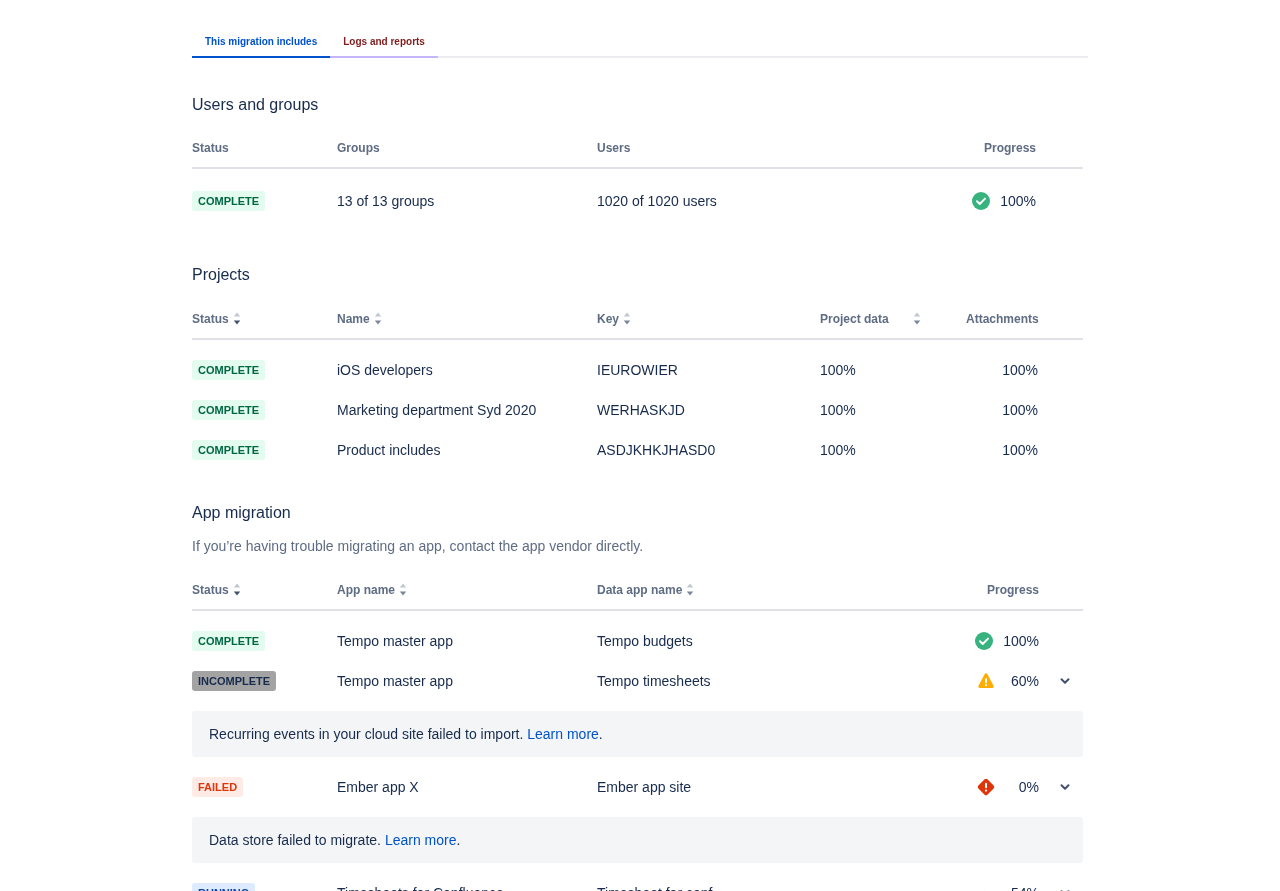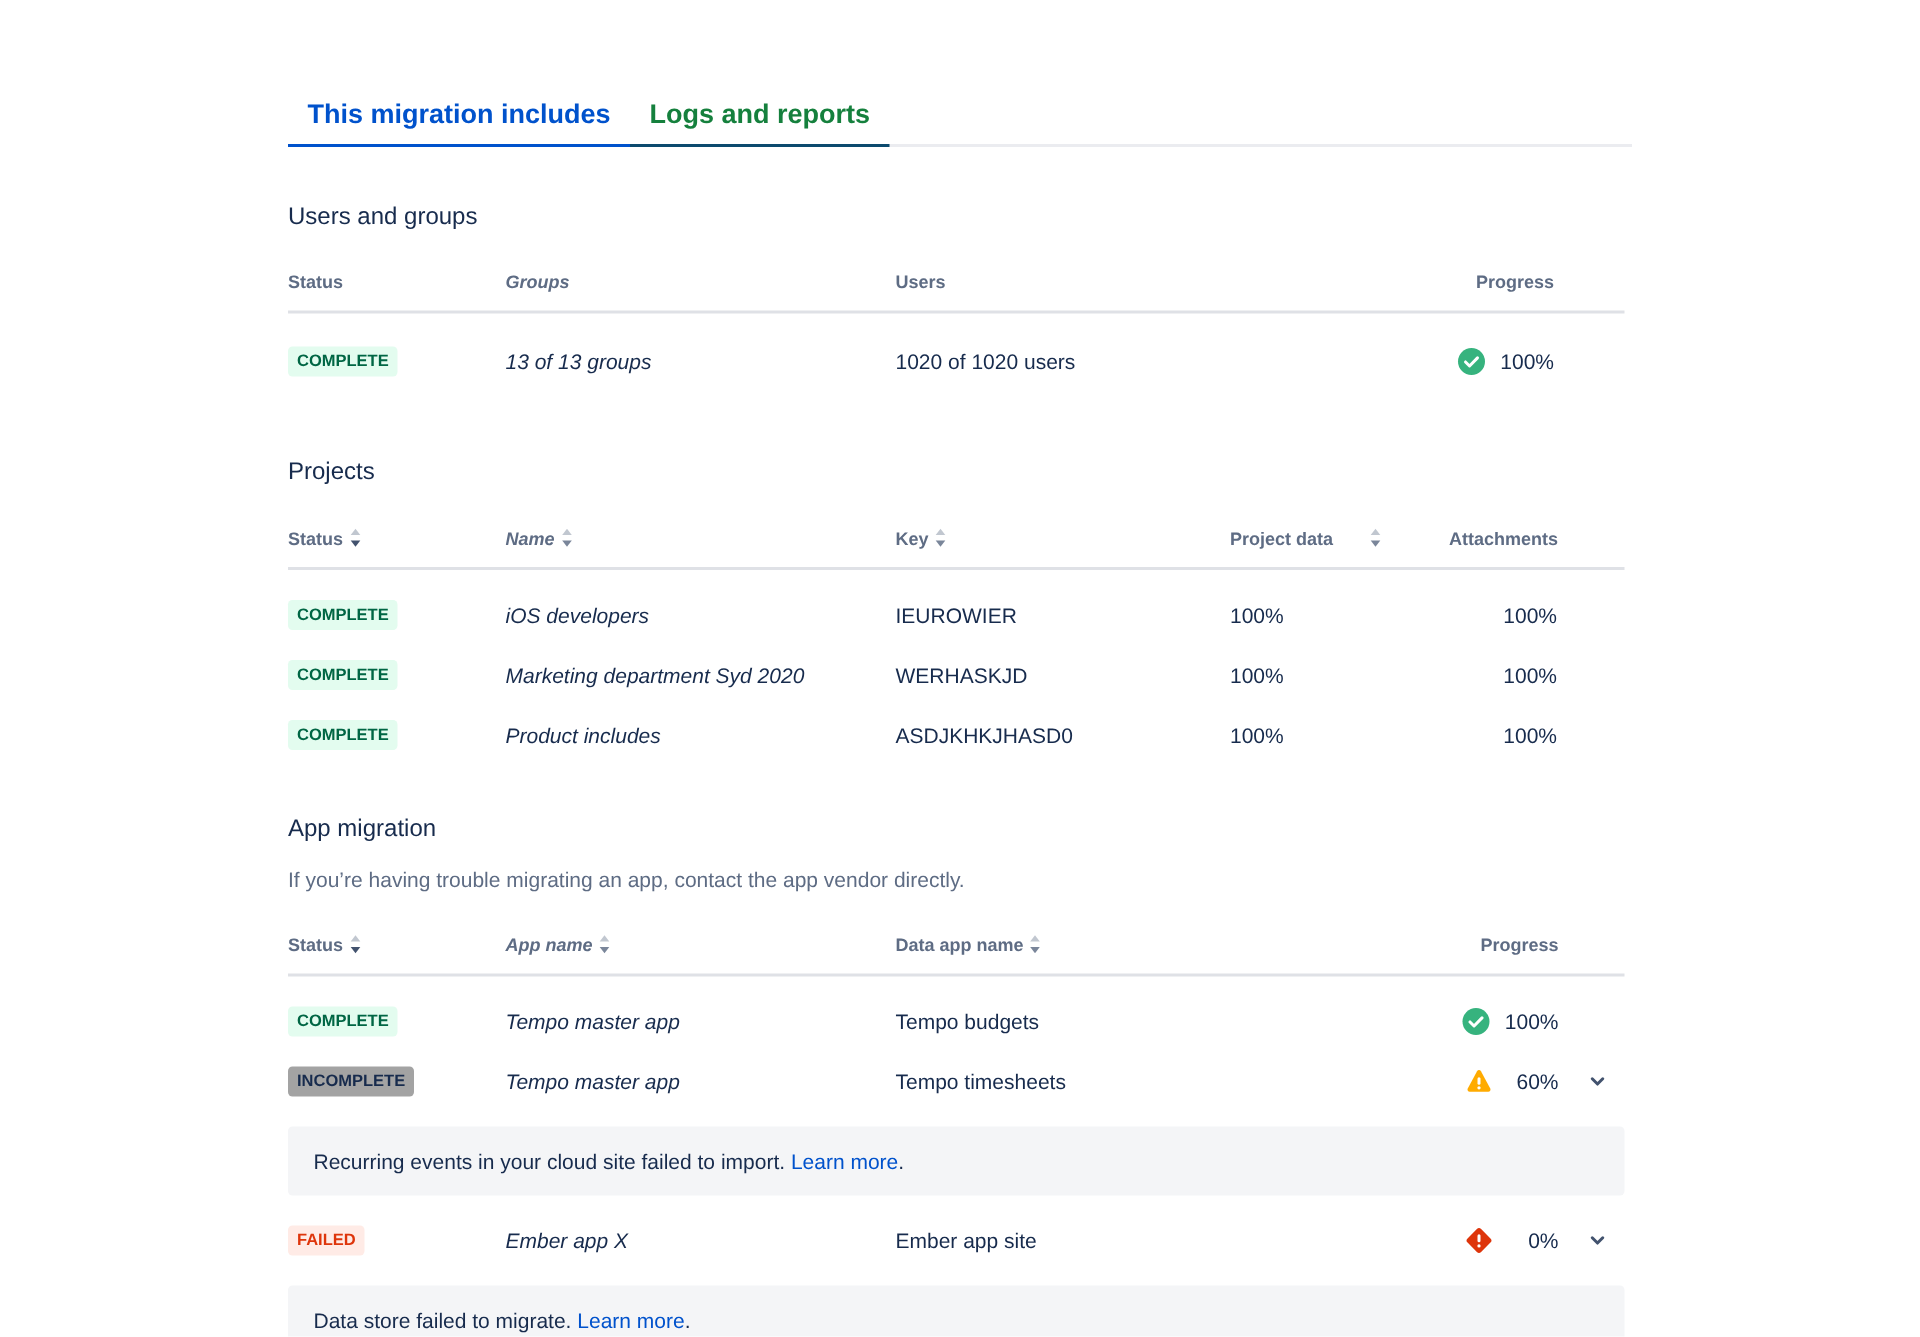--- a/index.html
+++ b/index.html
@@ -7,42 +7,42 @@
   body {
     width: 1280px; height: 891px;
     background: #FFFFFF;
     font-family: "Liberation Sans", sans-serif;
     color: #172B4D;
   }
   .container { margin-left: 192px; width: 896px; padding-top: 30px; }
 
   
   .tabbar { display: flex; border-bottom: 2px solid #EBECF0; }
-  .tab { font-size: 18px; font-weight: 600; padding: 6px 13px 9px; margin-bottom: -2px; cursor: pointer; white-space: nowrap; margin-top: 30px; }
+  .tab { font-size: 10px; font-weight: 600; padding: 6px 13px 9px; margin-bottom: -2px; cursor: pointer; white-space: nowrap; }
   .tab.active { color: #0052CC; border-bottom: 2px solid #0052CC; }
-  .tab.inactive { color: #15803d; border-bottom: 2px solid #0c4a6e; }
+  .tab.inactive { color: #7f1d1d; border-bottom: 2px solid #c4b5fd; }
 
   
   .section { width: 891px; }
   .section-title { font-size: 16px; font-weight: 500; color: #172B4D; line-height: 20px; }
   .mt-users { margin-top: 37px; }
   .mt-projects { margin-top: 42px; }
   .mt-apps { margin-top: 33px; }
   .section-desc { font-size: 14px; color: #5E6C84; margin-top: 9px; line-height: 20px; }
 
   
   .table-header { display: flex; align-items: center; padding: 13px 0 12px; border-bottom: 2px solid #DFE1E6; }
   .th { font-size: 12px; font-weight: 600; color: #5E6C84; display: flex; align-items: center; gap: 4px; }
   .table-body { padding-top: 10px; }
   .row { display: flex; align-items: center; height: 40px; justify-content: flex-end; }
   .row.tall { height: 44px; }
   .cell { font-size: 14px; color: #172B4D; }
 
   .col-status  { width: 145px; flex: none; }
-  .col-main    { width: 260px; flex: none; font-style: italic; }
+  .col-main    { width: 260px; flex: none; }
   .col-mid     { width: 223px; flex: none; }
   .col-pdata   { width: 146px; flex: none; gap: 24px; }
   .col-right   { flex: 1; display: flex; justify-content: flex-end; align-items: center; }
   .pad-r-47 { padding-right: 47px; }
   .pad-r-45 { padding-right: 45px; }
   .pad-r-8  { padding-right: 8px; }
   .col-chev { width: 36px; flex: none; display: flex; justify-content: center; align-items: center; }
 
   .progress-wrap { display: flex; align-items: center; gap: 9px; }
   .pct { font-size: 14px; color: #172B4D; min-width: 34px; text-align: right; }

